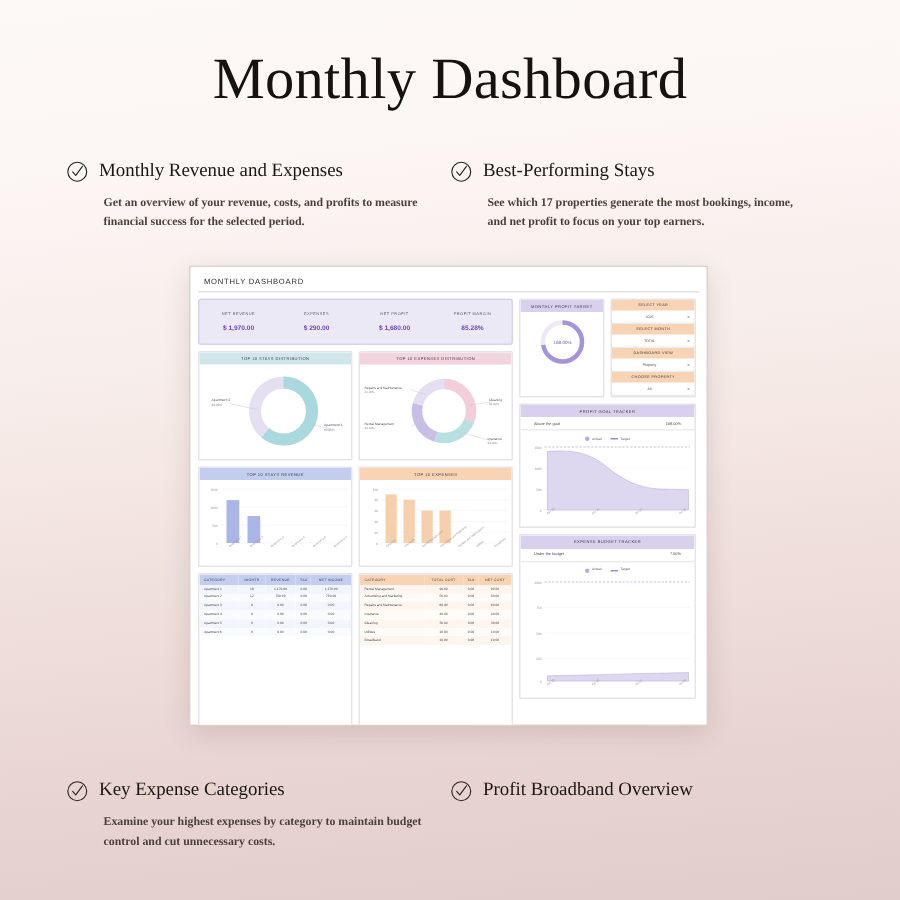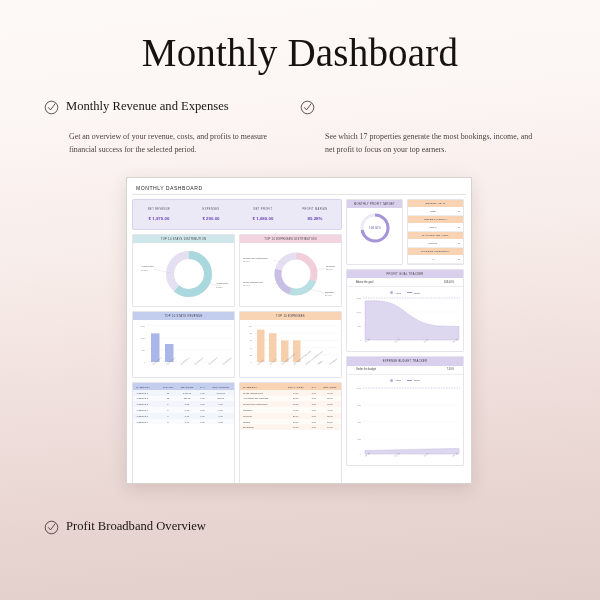--- a/index.html
+++ b/index.html
@@ -24,37 +24,38 @@
     line-height: 1.05;
   }
 
   
   .features-top, .features-bottom {
     position: absolute;
     left: 0; right: 0;
     display: flex;
     padding: 0 44px;
   }
-  .features-top { top: 99px; justify-content: flex-end; }
+  .features-top { top: 106px; justify-content: flex-end; }
   .features-bottom { top: 519px; }
   .feature { width: 50%; padding-right: 18px; }
   .feature-head { display: flex; align-items: flex-start; gap: 7px; }
   .check-icon { flex: 0 0 auto; margin-top: 1px; }
   .feature-title {
     font-size: 12.6px;
     color: #1b1613;
     line-height: 1.2;
     font-weight: 400;
   }
   .feature-desc {
-    margin-top: 16px;
+    margin-top: 7px;
     padding-left: 25px;
     font-size: 7.9px;
     line-height: 1.62;
     color: #4a3f3b;
+    font-weight: bold;
   }
 
   
   .dash-shell {
     position: absolute;
     left: 126px; top: 177px;
     width: 346px; height: 307px;
     background: #ffffff;
     border: 1px solid #d9d3d0;
     box-shadow: 0 5px 16px rgba(90,60,55,0.16);
@@ -212,20 +213,21 @@
   </div>
 
   <div class="feature">
     <div class="feature-head">
       <span class="check-icon">
         <svg width="15" height="15" viewBox="0 0 20 20">
           <circle cx="10" cy="10" r="8.4" fill="none" stroke="#2a221e" stroke-width="1"></circle>
           <path d="M5.9 10.1 L8.7 13.2 L14.6 5.2" fill="none" stroke="#2a221e" stroke-width="1" stroke-linecap="round" stroke-linejoin="round"></path>
         </svg>
       </span>
+      <span class="feature-title">Best-Performing Stays</span>
     </div>
     <div class="feature-desc">See which 17 properties generate the most bookings, income, and net profit to focus on your top earners.</div>
   </div>
 
 </div>
 
 <div class="dash-shell">
 
   <div class="dash-title">MONTHLY DASHBOARD</div>
 
@@ -606,20 +608,32 @@
           </svg>
         </div>
       </div>
 
     </div>
   </div>
 </div>
 
 <div class="features-bottom">
 
+  <div class="feature">
+    <div class="feature-head">
+      <span class="check-icon">
+        <svg width="15" height="15" viewBox="0 0 20 20">
+          <circle cx="10" cy="10" r="8.4" fill="none" stroke="#2a221e" stroke-width="1"></circle>
+          <path d="M5.9 10.1 L8.7 13.2 L14.6 5.2" fill="none" stroke="#2a221e" stroke-width="1" stroke-linecap="round" stroke-linejoin="round"></path>
+        </svg>
+      </span>
+      <span class="feature-title">Key Expense Categories</span>
+    </div>
+    <div class="feature-desc">Examine your highest expenses by category to maintain budget control and cut unnecessary costs.</div>
+  </div>
 
   <div class="feature">
     <div class="feature-head">
       <span class="check-icon">
         <svg width="15" height="15" viewBox="0 0 20 20">
           <circle cx="10" cy="10" r="8.4" fill="none" stroke="#2a221e" stroke-width="1"></circle>
           <path d="M5.9 10.1 L8.7 13.2 L14.6 5.2" fill="none" stroke="#2a221e" stroke-width="1" stroke-linecap="round" stroke-linejoin="round"></path>
         </svg>
       </span>
       <span class="feature-title">Profit Broadband Overview</span>

